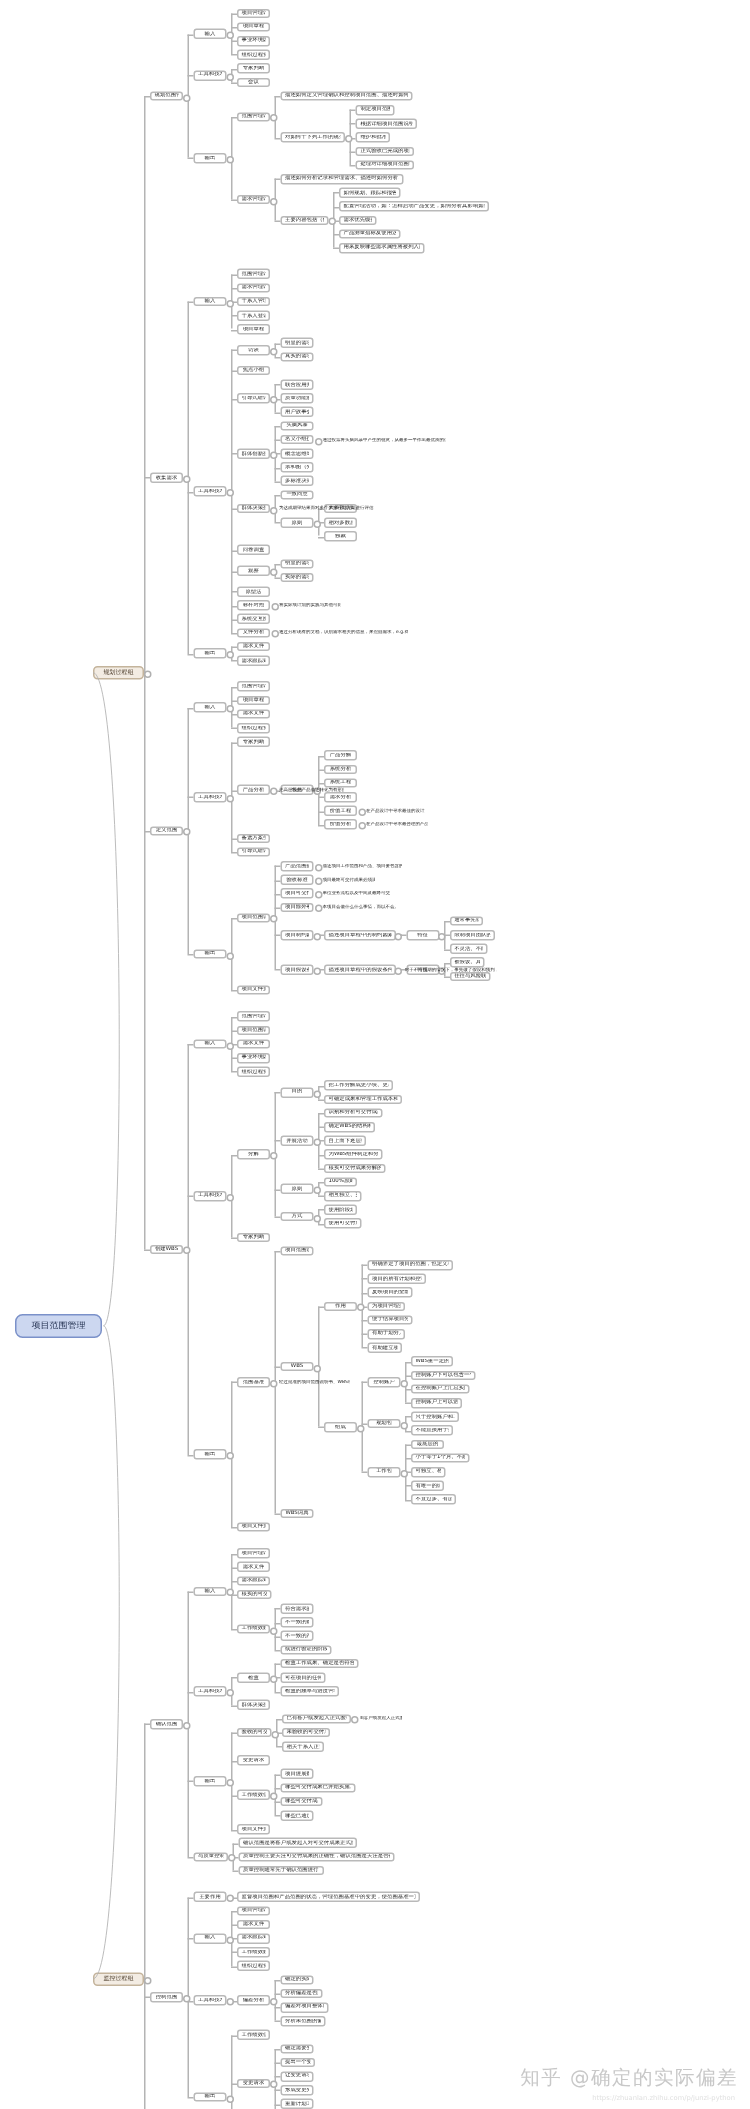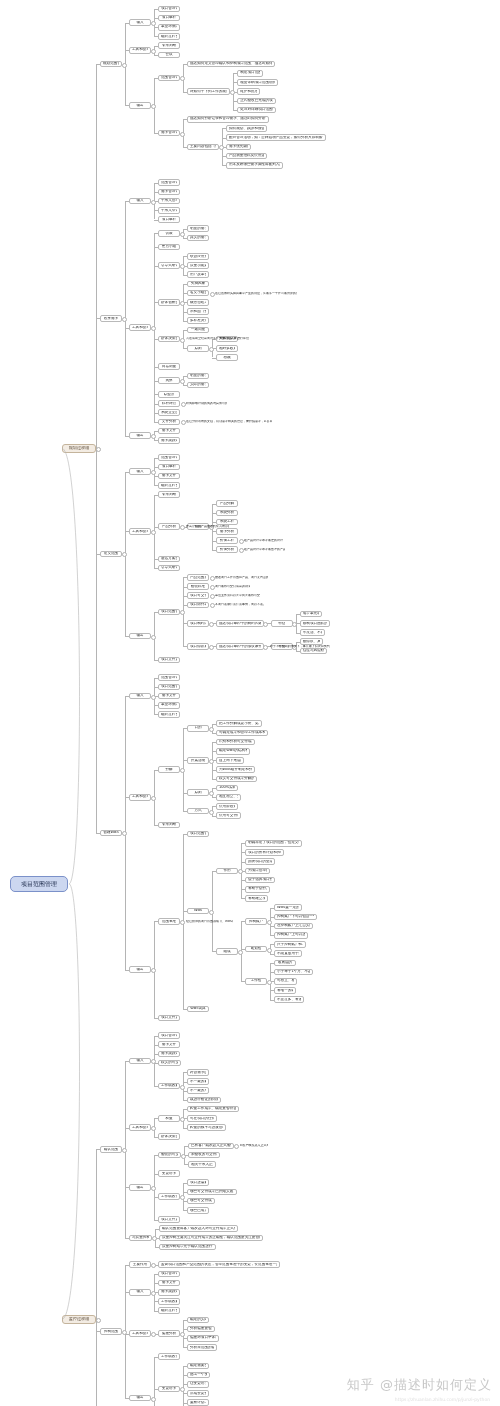--- a/index.html
+++ b/index.html
@@ -1132,14 +1132,14 @@
     <div class="toggle" style="left: 95.7px; top: 1317.74px;"></div>
     <div class="node root" style="left: 10px; top: 875.855px; width: 58px; height: 16px;">
       <span class="lbl">项目范围管理</span>
     </div>
     <svg width="500" height="1406" style="position: absolute; left: 0px; top: 0px;">
       <path d="M 69 883.8549999999999 C 84 883.8549999999999, 84 448.465, 62 448.465" fill="none" stroke="#b4b4b4" stroke-width="0.6"></path>
       <path d="M 69 883.8549999999999 C 84 883.8549999999999, 84 1319.245, 62 1319.245" fill="none" stroke="#b4b4b4" stroke-width="0.6"></path>
     </svg>
   </div>
 
-<div class="wm wm-main">知乎 @描述时如何定义</div>
+<div class="wm wm-main">知乎 @确定的实际偏差</div>
 <div class="wm wm-url">https://zhuanlan.zhihu.com/p/junzi-python</div>
 
 </body></html>

